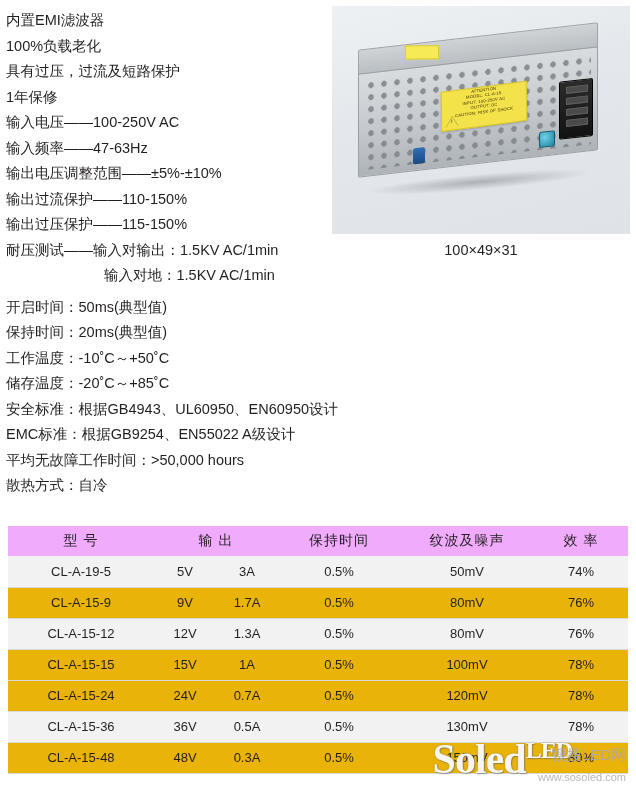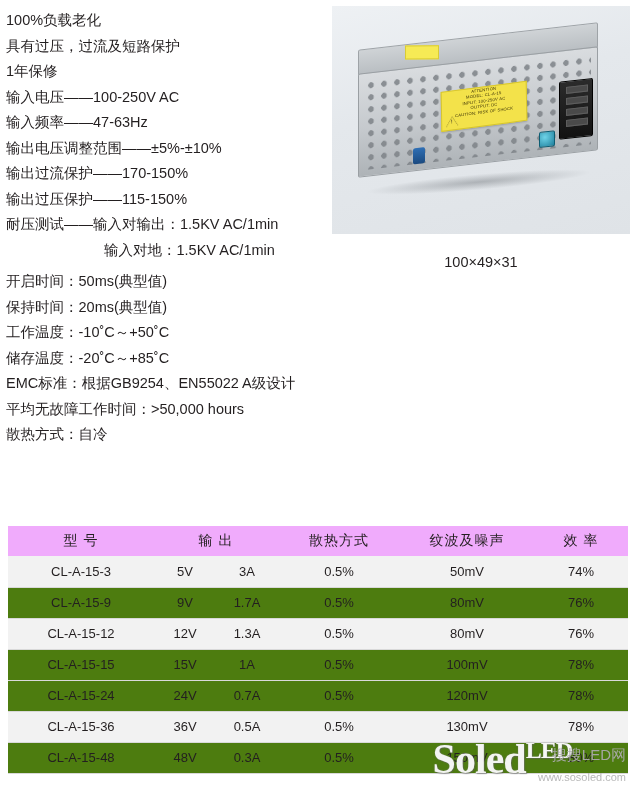--- a/index.html
+++ b/index.html
@@ -162,21 +162,21 @@
   .shadow {
     position: absolute;
     left: 34px; top: 168px;
     width: 226px; height: 16px;
     background: radial-gradient(ellipse at center, rgba(110,115,120,.45), rgba(110,115,120,0) 70%);
     transform: skewY(-5deg);
   }
   .dimension {
     text-align: center;
     font-size: 14.5px;
-    margin-top: 20px;
+    margin-top: 8px;
     color: #231f20;
   }
 
   
   .table-wrap {
     position: absolute;
     left: 8px;
     top: 526px;
     width: 620px;
   }
@@ -194,21 +194,21 @@
     color: #231f20;
     font-weight: normal;
   }
   table.spec-table thead th {
     background: #f0abfc;
     font-size: 14px;
     letter-spacing: 1px;
     height: 30px;
   }
   table.spec-table tbody tr.odd  td { background: #f2f2f2; }
-  table.spec-table tbody tr.even td { background: #4d7c0f; }
+  table.spec-table tbody tr.even td { background: #eab308; }
   table.spec-table tbody td {
     border-bottom: 1px solid #d9d9d9;
   }
   .col-model { width: 146px; text-align: center; }
   .col-v     { width: 62px; }
   .col-a     { width: 62px; }
   .col-load  { width: 122px; }
   .col-ripple{ width: 134px; }
   .col-eff   { width: 94px; }
   .th-out { width: 124px; }
@@ -253,34 +253,36 @@
     font-size: 11px;
     color: rgba(180,180,180,.95);
     white-space: nowrap;
   }
 </style>
 </head>
 <body>
 
 <div class="top">
   <div class="spec-list">
+    <div class="spec-line">内置EMI滤波器</div>
     <div class="spec-line">100%负载老化</div>
     <div class="spec-line">具有过压，过流及短路保护</div>
     <div class="spec-line">1年保修</div>
     <div class="spec-line">输入电压——100-250V AC</div>
     <div class="spec-line">输入频率——47-63Hz</div>
     <div class="spec-line">输出电压调整范围——±5%-±10%</div>
-    <div class="spec-line">输出过流保护——170-150%</div>
+    <div class="spec-line">输出过流保护——110-150%</div>
     <div class="spec-line">输出过压保护——115-150%</div>
     <div class="spec-line">耐压测试——输入对输出：1.5KV AC/1min</div>
     <div class="spec-line indent gap-after">输入对地：1.5KV AC/1min</div>
     <div class="spec-line">开启时间：50ms(典型值)</div>
     <div class="spec-line">保持时间：20ms(典型值)</div>
     <div class="spec-line">工作温度：-10˚C～+50˚C</div>
     <div class="spec-line">储存温度：-20˚C～+85˚C</div>
+    <div class="spec-line">安全标准：根据GB4943、UL60950、EN60950设计</div>
     <div class="spec-line">EMC标准：根据GB9254、EN55022 A级设计</div>
     <div class="spec-line">平均无故障工作时间：&gt;50,000 hours</div>
     <div class="spec-line">散热方式：自冷</div>
   </div>
 
   <div class="product-block">
     <div class="photo">
       <div class="shadow"></div>
       <div class="psu">
         <div class="psu-top">
@@ -310,28 +312,28 @@
     <div class="dimension">100×49×31</div>
   </div>
 </div>
 
 <div class="table-wrap">
   <table class="spec-table">
     <thead>
       <tr>
         <th class="col-model">型  号</th>
         <th class="th-out" colspan="2">输  出</th>
-        <th class="col-load">散热方式</th>
+        <th class="col-load">保持时间</th>
         <th class="col-ripple">纹波及噪声</th>
         <th class="col-eff">效  率</th>
       </tr>
     </thead>
     <tbody>
       <tr class="odd">
-        <td class="col-model">CL-A-15-3</td>
+        <td class="col-model">CL-A-19-5</td>
         <td class="col-v">5V</td>
         <td class="col-a">3A</td>
         <td class="col-load">0.5%</td>
         <td class="col-ripple">50mV</td>
         <td class="col-eff">74%</td>
       </tr>
       <tr class="even">
         <td class="col-model">CL-A-15-9</td>
         <td class="col-v">9V</td>
         <td class="col-a">1.7A</td>

